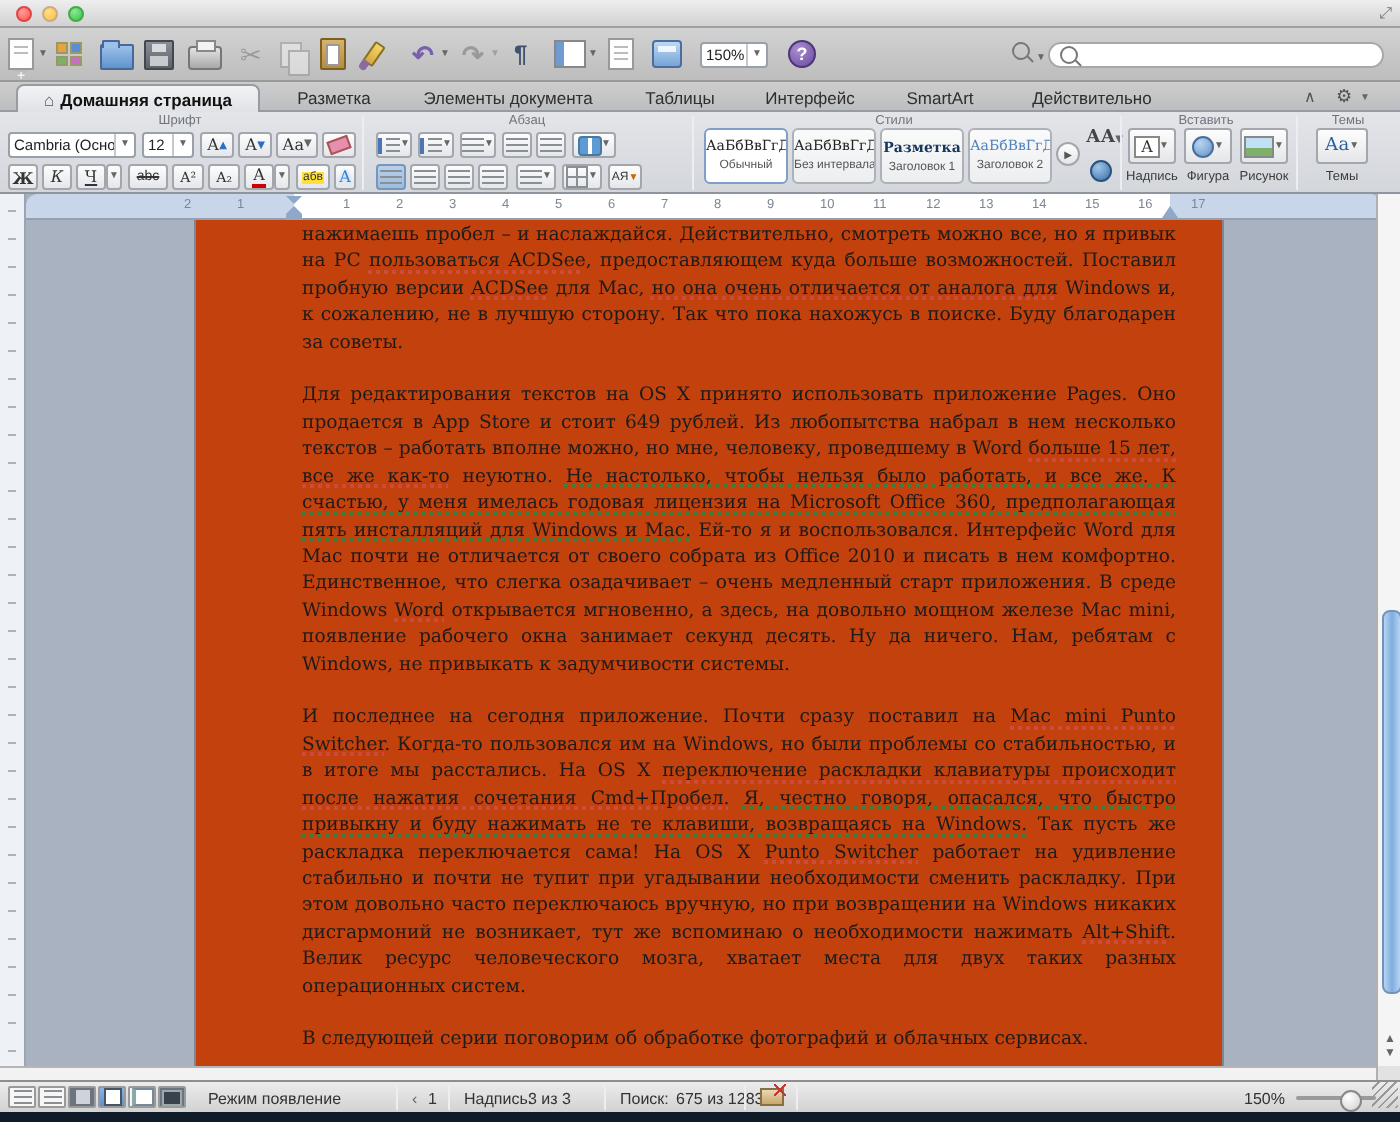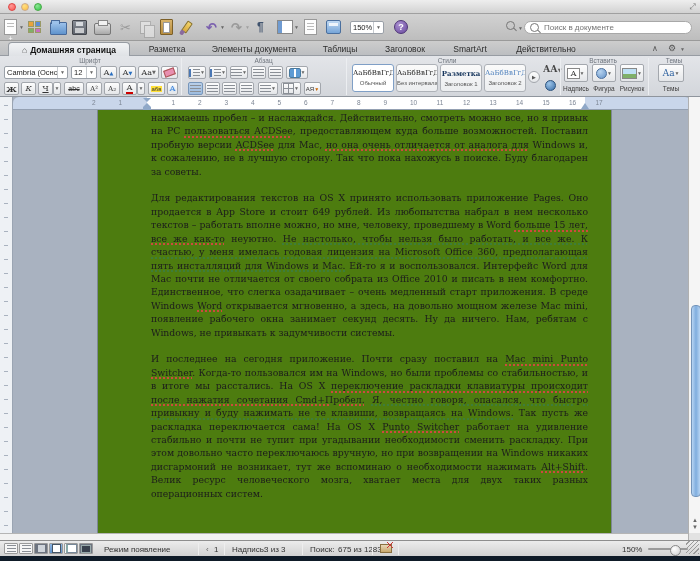--- a/index.html
+++ b/index.html
@@ -96,21 +96,21 @@
     border-bottom:1px solid #94a0b2;}
   .hruler .white{position:absolute;left:134px;top:0;width:438px;height:100%;background:#fff;}
   .rnum{position:absolute;top:2px;font-size:6.5px;color:#7d8694;}
   .vruler{left:0;top:97px;width:13px;height:436px;background:#eef1f5;border-right:1px solid #9aa4b2;
     background-image:repeating-linear-gradient(#a9b2bf 0 1px,transparent 1px 14px);background-size:4px 100%;
     background-repeat:no-repeat;background-position:4px 8px;}
   .tabsel{left:1px;top:98px;width:10px;height:10px;background:#fff;border:1px solid #98a2b0;font-size:7px;
     color:#44618f;display:flex;align-items:center;justify-content:center;}
   
   .docarea{left:13px;top:110px;width:675px;height:423px;background:#a9b2c0;overflow:hidden;}
-  .page{position:absolute;left:84px;top:0;width:513px;height:423px;background:#4d7c0f;
+  .page{position:absolute;left:84px;top:0;width:513px;height:423px;background:#c2410c;
     border-left:1px solid #7e8795;border-right:1px solid #7e8795;}
   .doctext{position:absolute;left:53px;top:1px;width:437px;font-family:"DejaVu Serif",serif;
     font-size:9.3px;line-height:13.45px;color:#1c1c1c;text-align:justify;}
   .doctext p{margin:0 0 13px 0;}
   .sp-red{text-decoration:underline dotted #cc4b3d 2px;text-underline-offset:2px;}
   .sp-green{text-decoration:underline dotted #3e7d3a 2px;text-underline-offset:2px;}
   
   .vscroll{left:688px;top:97px;width:12px;height:436px;background:#f5f5f5;border-left:1px solid #b0b0b0;}
   .vthumb{position:absolute;left:1.5px;top:208px;width:8px;height:190px;border-radius:4px;
     background:linear-gradient(90deg,#b7d4f2,#7fadde 50%,#b7d4f2);border:0.5px solid #7394ba;}
@@ -211,40 +211,39 @@
   <div class="abs combo" style="left:350px;top:7px;width:34px">
     <span>150%</span>
     <span class="dd">▼</span>
   </div>
   <div class="abs helpbtn" style="left:394px;top:6px">
       <span>?</span>
     </div>
   <div class="abs" style="left:506px;top:7px;font-size:8px;color:#555"><span class="mag" style="display:inline-block"></span><span class="dd">▼</span></div>
   <div class="abs pill" style="left:524px;top:7px;width:168px">
     <span class="mag"></span>
-    <input placeholder="Поиск в документе" style="">
   </div>
 </div>
 
 <div class="abs tabbar">
   <div class="abs tab active" style="left:8px;width:122px">
     <span style="margin-right:3px;color:#555">⌂</span>
     <span>Домашняя страница</span>
   </div>
   <div class="abs tab" style="left:138px;width:58px">
       <span>Разметка</span>
     </div>
   <div class="abs tab" style="left:200px;width:108px">
       <span>Элементы документа</span>
     </div>
   <div class="abs tab" style="left:312px;width:56px">
       <span>Таблицы</span>
     </div>
   <div class="abs tab" style="left:372px;width:66px">
-      <span>Заголовок</span>
+      <span>Интерфейс</span>
     </div>
   <div class="abs tab" style="left:442px;width:56px">
       <span>SmartArt</span>
     </div>
   <div class="abs tab" style="left:502px;width:88px">
       <span>Действительно</span>
     </div>
   <span class="abs" style="left:652px;top:3px;font-size:8px;color:#555">∧</span>
   <span class="abs" style="left:668px;top:2px;font-size:9px;color:#555">⚙</span>
   <span class="abs dd" style="left:680px;top:6px">▼</span>
@@ -440,20 +439,21 @@
     <span>⌐</span>
   </div>
 <div class="abs vruler"></div>
 
 <div class="abs docarea">
   <div class="page">
     <div class="doctext">
         <p><span>нажимаешь пробел – и наслаждайся. Действительно, смотреть можно все, но я привык на PC </span><span class="sp-red">пользоваться ACDSee</span><span>, предоставляющем куда больше возможностей. Поставил пробную версии </span><span class="sp-red">ACDSee</span><span> для Mac, </span><span class="sp-red">но она очень отличается от аналога для</span><span> Windows и, к сожалению, не в лучшую сторону. Так что пока нахожусь в поиске. Буду благодарен за советы.</span></p>
         <p><span>Для редактирования текстов на OS X принято использовать приложение Pages. Оно продается в App Store и стоит 649 рублей. Из любопытства набрал в нем несколько текстов – работать вполне можно, но мне, человеку, проведшему в Word </span><span class="sp-red">больше 15 лет,</span><span> </span><span class="sp-red">все же как-то</span><span> неуютно. </span><span class="sp-green">Не настолько, чтобы нельзя было работать, и все же. К счастью, у меня имелась годовая лицензия на Microsoft Office 360, предполагающая пять инсталляций для Windows и Mac.</span><span> Ей-то я и воспользовался. Интерфейс Word для Мас почти не отличается от своего собрата из Office 2010 и писать в нем комфортно. Единственное, что слегка озадачивает – очень медленный старт приложения. В среде Windows </span><span class="sp-red">Word</span><span> открывается мгновенно, а здесь, на довольно мощном железе Mac mini, появление рабочего окна занимает секунд десять. Ну да ничего. Нам, ребятам с Windows, не привыкать к задумчивости системы.</span></p>
         <p><span>И последнее на сегодня приложение. Почти сразу поставил на </span><span class="sp-red">Mac mini Punto Switcher</span><span>. Когда-то пользовался им на Windows, но были проблемы со стабильностью, и в итоге мы расстались. На OS X </span><span class="sp-red">переключение раскладки клавиатуры происходит после нажатия сочетания Cmd+Пробел.</span><span> </span><span class="sp-green">Я, честно говоря, опасался, что быстро привыкну и буду нажимать не те клавиши, возвращаясь на Windows.</span><span> Так пусть же раскладка переключается сама! На OS X </span><span class="sp-red">Punto Switcher</span><span> работает на удивление стабильно и почти не тупит при угадывании необходимости сменить раскладку. При этом довольно часто переключаюсь вручную, но при возвращении на Windows никаких дисгармоний не возникает, тут же вспоминаю о необходимости нажимать </span><span class="sp-red">Alt+Shift</span><span>. Велик ресурс человеческого мозга, хватает места для двух таких разных операционных систем.</span></p>
+        <p><span>В следующей серии поговорим об обработке фотографий и облачных сервисах.</span></p>
       </div>
   </div>
 </div>
 
 <div class="abs vscroll">
   <div class="vthumb"></div>
   <div class="varrows"><span>▲</span><br><span>▼</span></div>
 </div>
 <div class="abs hscroll"></div>
 <div class="abs" style="left:688px;top:533px;width:12px;height:7px;background:#e2e2e2;border-left:1px solid #b0b0b0"></div>

